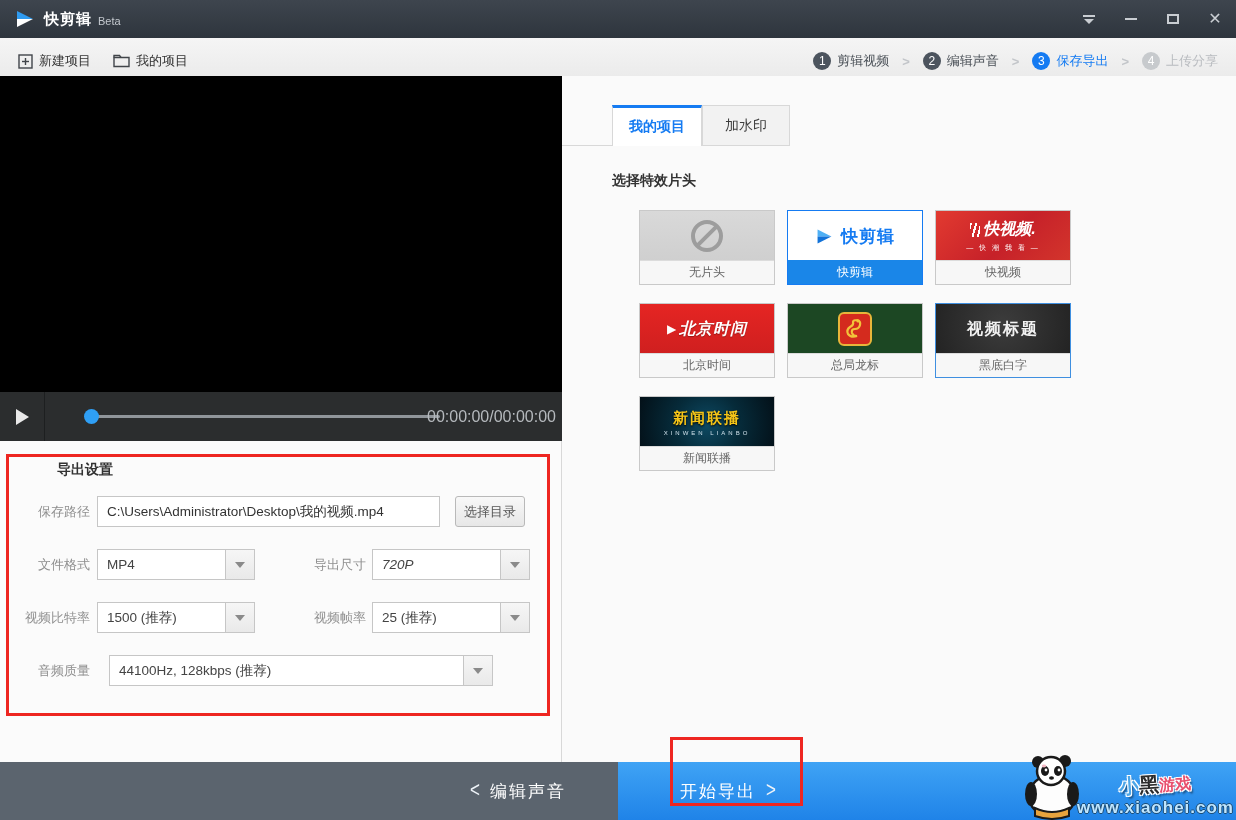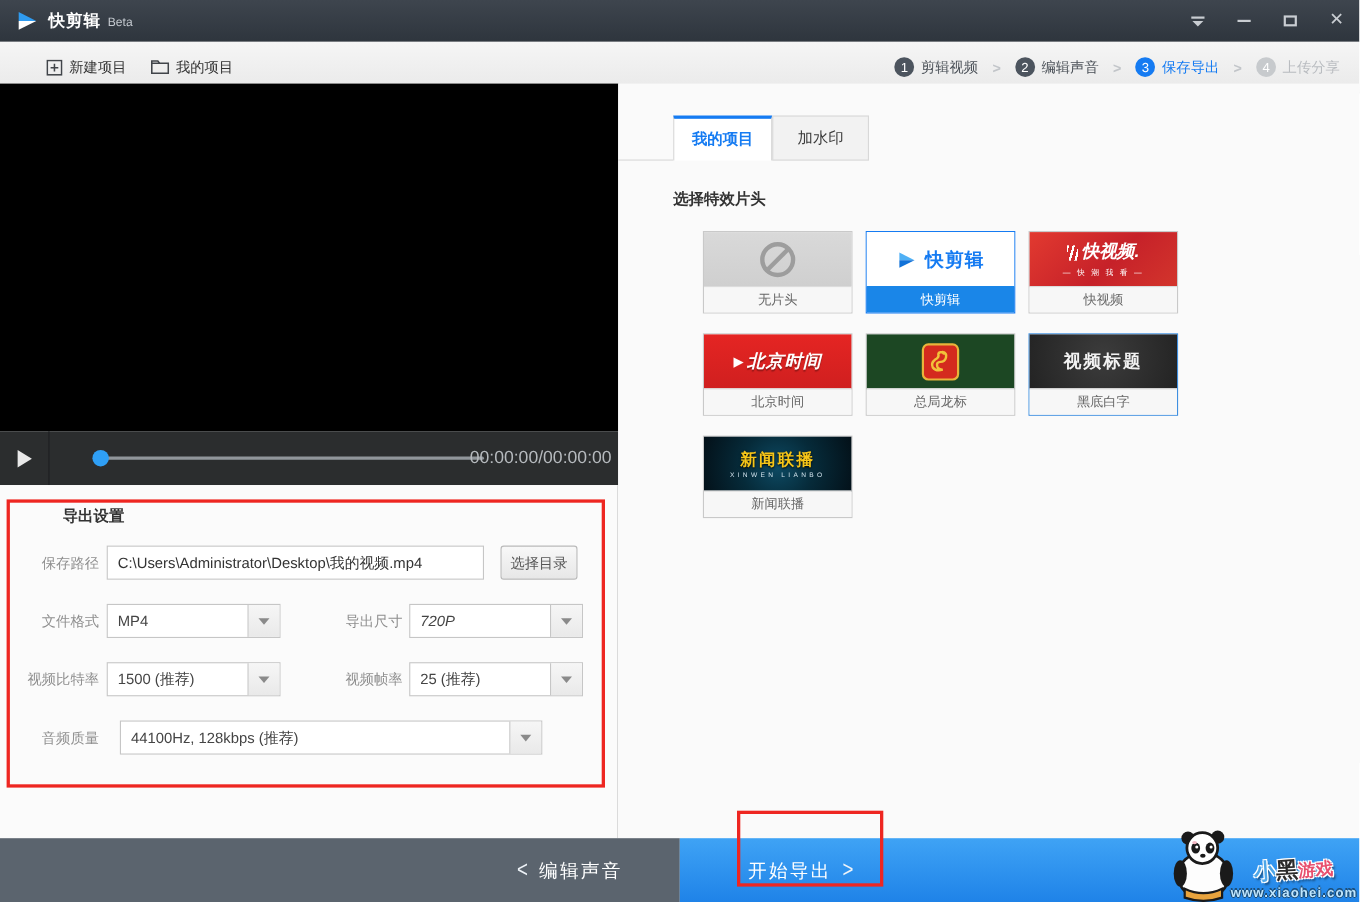--- a/index.html
+++ b/index.html
@@ -20,21 +20,21 @@
   .skin-icon .bar { width:12px; height:2px; background:#c9cdd2; margin-bottom:2px; }
   .skin-icon .tri { width:0; height:0; margin:0 auto; border-left:5px solid transparent;
     border-right:5px solid transparent; border-top:5px solid #c9cdd2; }
   .min-glyph { width:12px; height:2px; background:#c9cdd2; }
   .max-glyph { width:12px; height:10px; border:2px solid #c9cdd2; }
   .close-glyph { font-size:16px; line-height:16px; }
 
   
   #toolbar { position:absolute; left:0; top:38px; width:1236px; height:47px;
     background:linear-gradient(#f5f5f5,#e9e9e9); border-bottom:1px solid #d6d6d6;
-    display:flex; align-items:center;padding-left:24px; }
+    display:flex; align-items:center; }
   .tb-btn { display:flex; align-items:center; gap:6px; margin-left:14px; height:28px;
     padding:0 4px; font-size:13px; color:#333; cursor:pointer; }
   .tb-btn svg { display:block; }
   .steps { margin-left:auto; display:flex; align-items:center; gap:13px; padding-right:18px; }
   .step { display:flex; align-items:center; gap:6px; font-size:13px; }
   .step .badge { width:18px; height:18px; border-radius:50%; color:#fff; font-size:12px;
     display:flex; align-items:center; justify-content:center; }
   .step.done .badge { background:#4c545e; }
   .step.done .lbl { color:#4a5057; }
   .step.active .badge { background:#157bf2; }
@@ -152,21 +152,21 @@
     border:3px solid #ee2621; pointer-events:none; z-index:20; }
 
   
   #watermark { position:absolute; right:2px; bottom:0px; z-index:25; display:flex;
     align-items:flex-end; }
   .wm-texts { display:flex; flex-direction:column; align-items:center; margin-left:-6px;
     padding-bottom:2px; }
   .wm-name { font-size:20px; font-weight:bold; transform:rotate(-4deg); white-space:nowrap;
     text-shadow:-1px -1px 0 #fff,1px -1px 0 #fff,-1px 1px 0 #fff,1px 1px 0 #fff,2px 3px 2px rgba(0,0,0,.45); }
   .wm-c1 { color:#4da6e8; } .wm-c2 { color:#2b2b2b; } .wm-c3 { color:#e8506e; font-size:16px; }
-  .wm-url { font-size:12px; font-weight:bold; color:#bfe6ff; letter-spacing:1px;
+  .wm-url { font-size:17px; font-weight:bold; color:#bfe6ff; letter-spacing:1px;
     text-shadow:-1px 0 0 #1d4d75,1px 0 0 #1d4d75,0 -1px 0 #1d4d75,0 1px 0 #1d4d75; }
 </style>
 </head>
 <body>
 
 <div id="app">
 
   <div id="titlebar">
     <svg class="app-logo" viewBox="0 0 22 22">
       <polygon points="3,3 19,11 3,11" fill="#2f9bf0"></polygon>

